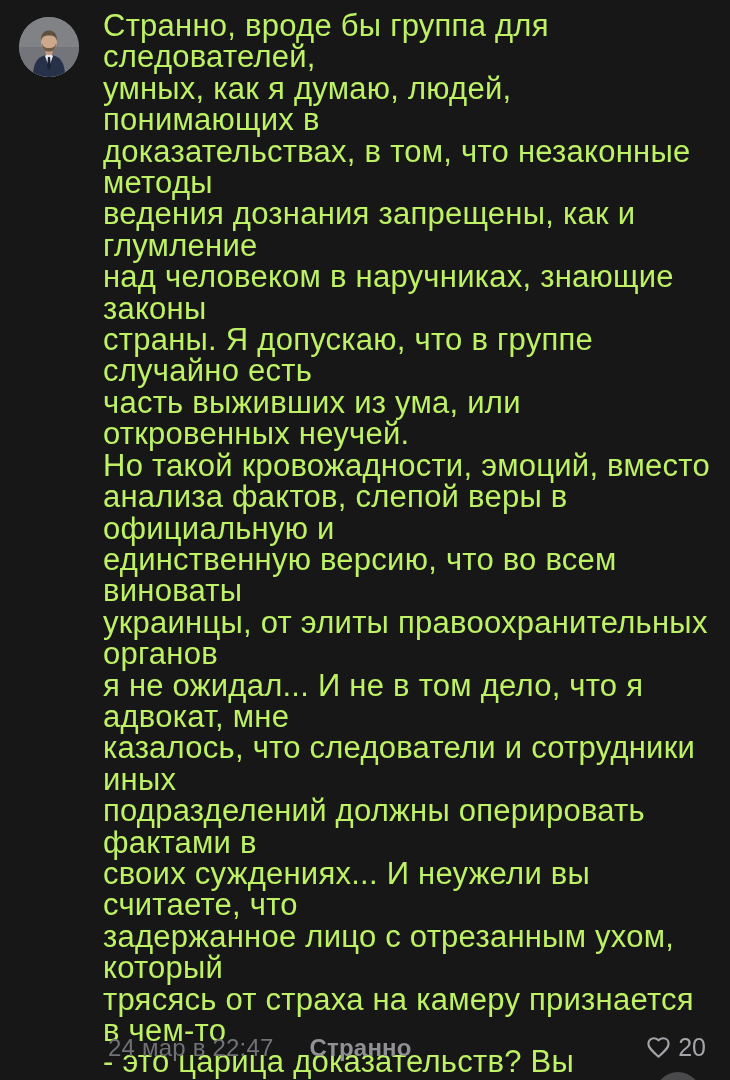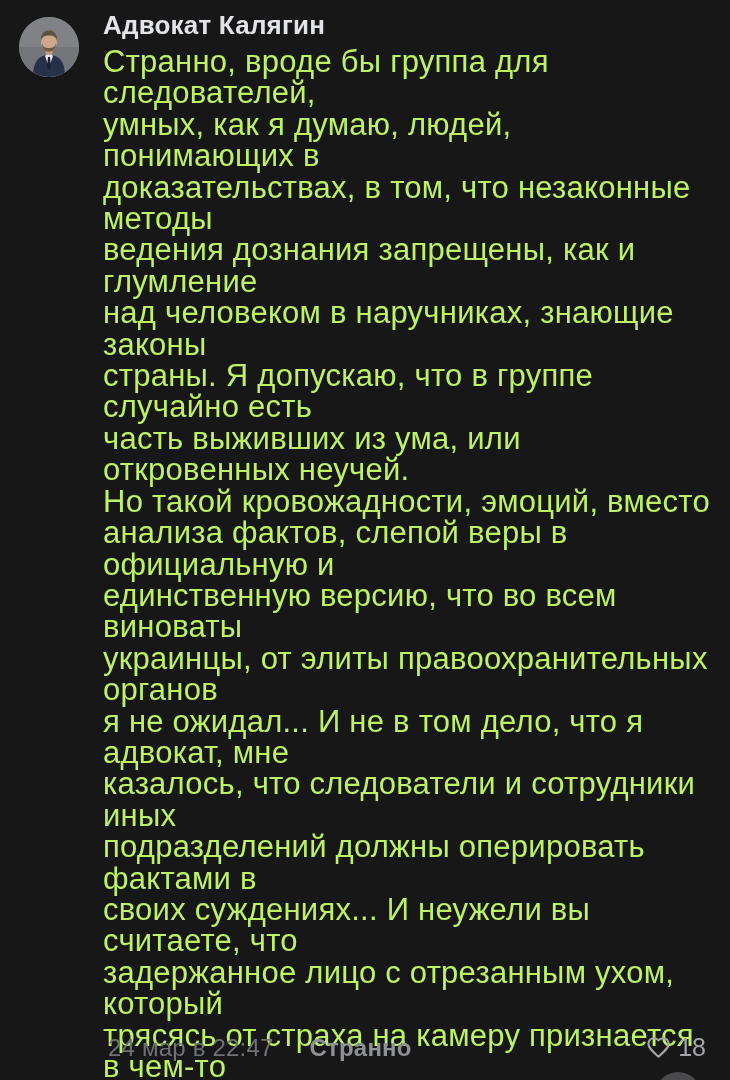--- a/index.html
+++ b/index.html
@@ -81,21 +81,20 @@
         <ellipse cx="30" cy="25" rx="8" ry="9" fill="#cda88c"></ellipse>
 
         <path d="M22 24 C21.5 16 26 13.5 30 13.5 C34 13.5 38.5 16 38 24 C37 20 35 18.5 30 18.5 C25 18.5 23 20 22 24 Z" fill="#5f5140"></path>
 
         <path d="M23 26 C23 32 26 34.5 30 34.5 C34 34.5 37 32 37 26 C36 30 34 31 30 31 C26 31 24 30 23 26 Z" fill="#6e5c46"></path>
       </g>
     </svg>
   </div>
 
   <div class="content">
-    <div class="author">Адвокат Калягин</div>
     <div class="text">Странно, вроде бы группа для следователей,
 умных, как я думаю, людей, понимающих в
 доказательствах, в том, что незаконные методы
 ведения дознания запрещены, как и глумление
 над человеком в наручниках, знающие законы
 страны. Я допускаю, что в группе случайно есть
 часть выживших из ума, или откровенных неучей.
 Но такой кровожадности, эмоций, вместо
 анализа фактов, слепой веры в официальную и
 единственную версию, что во всем виноваты
@@ -124,19 +123,19 @@
 
   <div class="footer">
     <span class="timestamp">24 мар в 22:47</span>
     <span class="reply">Странно</span>
     <span class="likes">
       <span class="heart-icon">
         <svg width="27" height="27" viewBox="0 0 24 24" fill="none" stroke="#a3a5a9" stroke-width="1.9" stroke-linecap="round" stroke-linejoin="round">
           <path d="M12 20.2 L10.8 19.1 C6.1 14.9 3 12.1 3 8.7 C3 5.9 5.2 3.8 8 3.8 C9.6 3.8 11.1 4.5 12 5.7 C12.9 4.5 14.4 3.8 16 3.8 C18.8 3.8 21 5.9 21 8.7 C21 12.1 17.9 14.9 13.2 19.1 L12 20.2 Z"></path>
         </svg>
       </span>
-      <span class="like-count">18</span>
+      <span class="like-count">20</span>
     </span>
   </div>
 
   <div class="partial-circle"></div>
 
 </div>
 
 </body></html>

